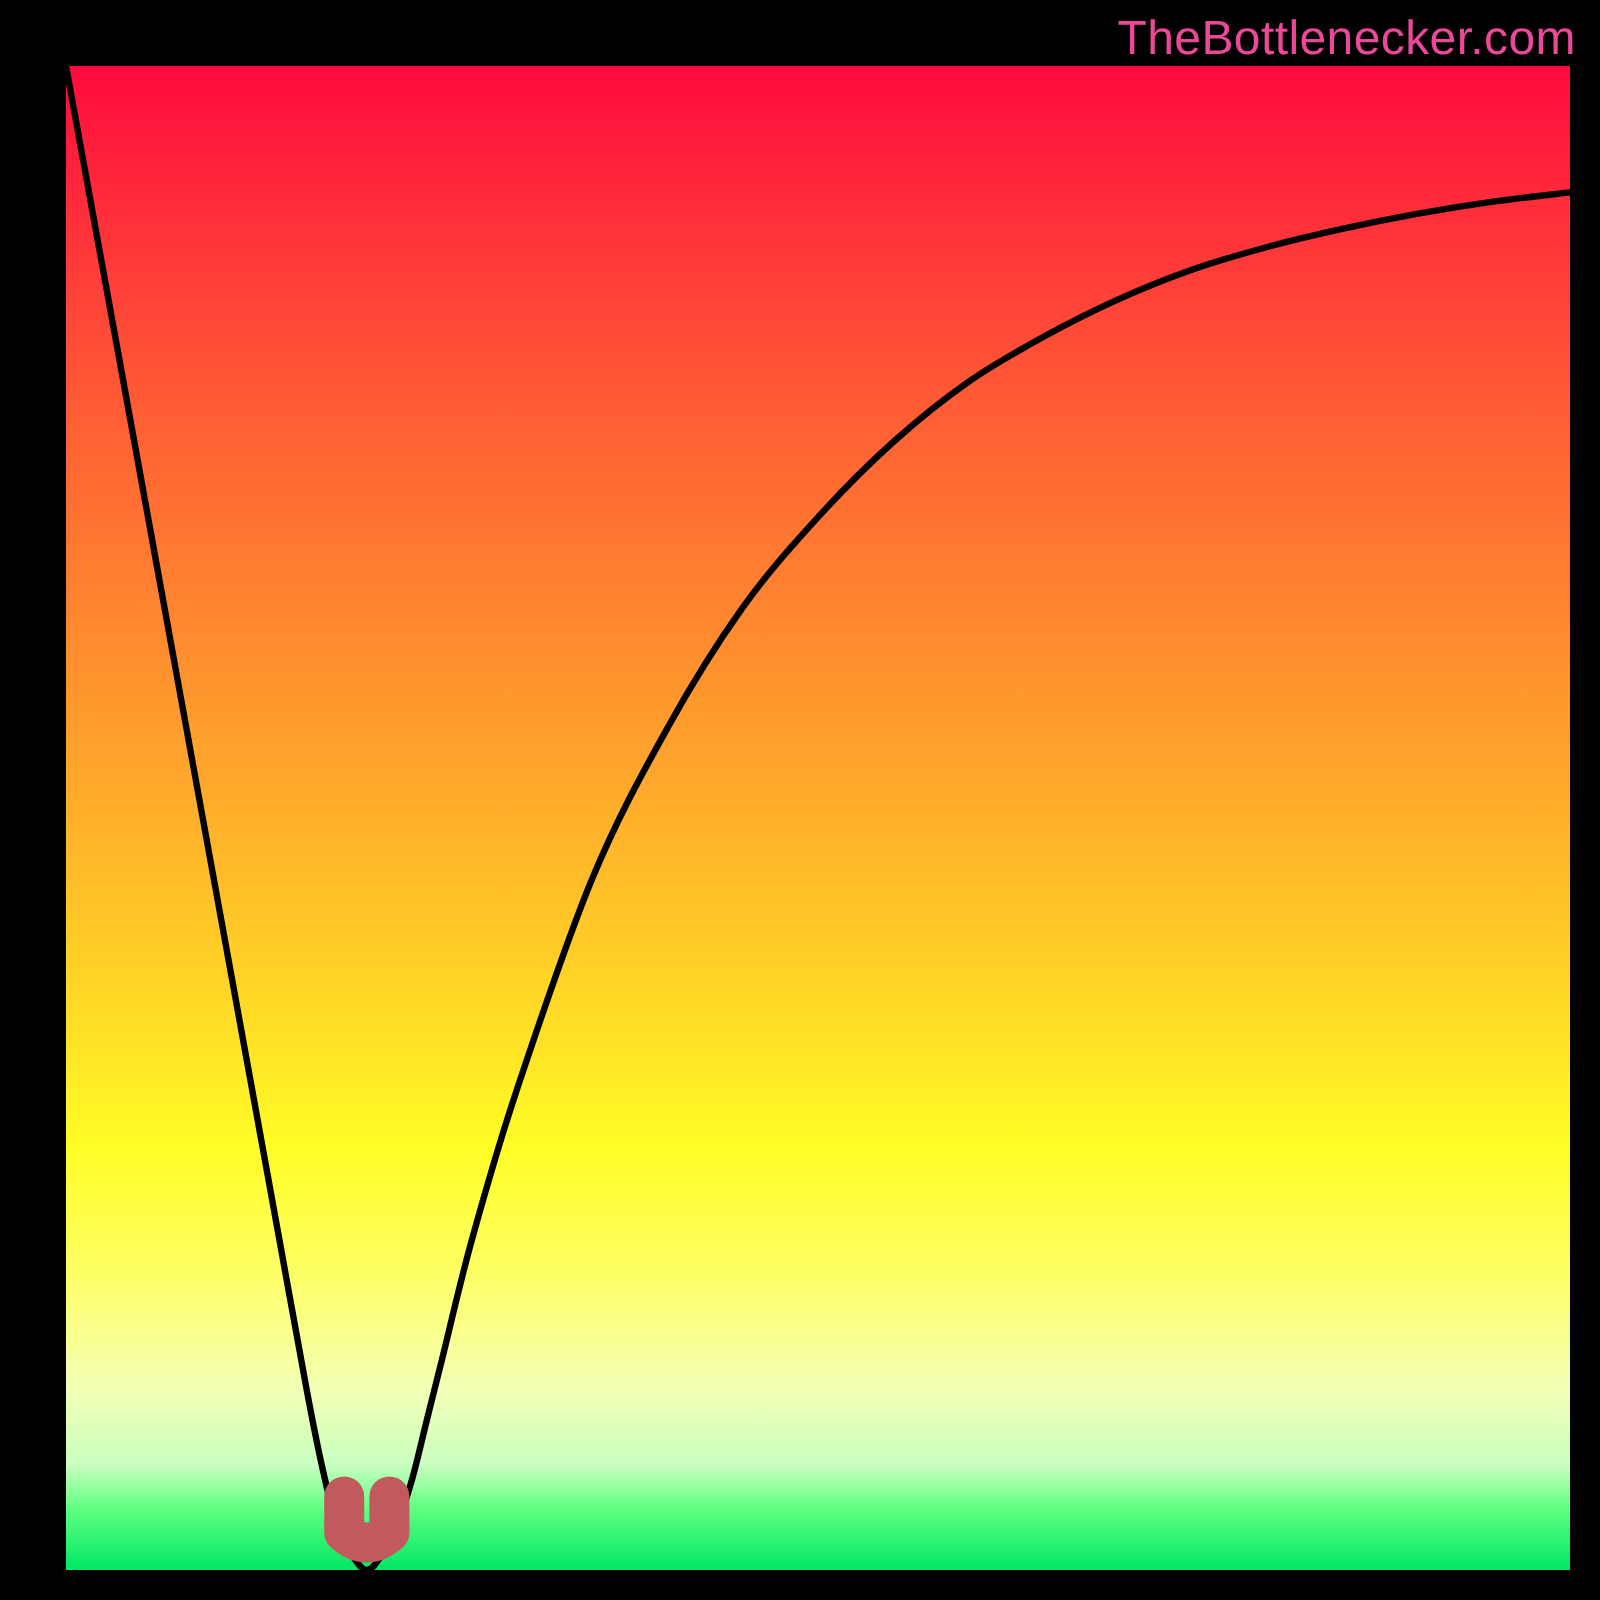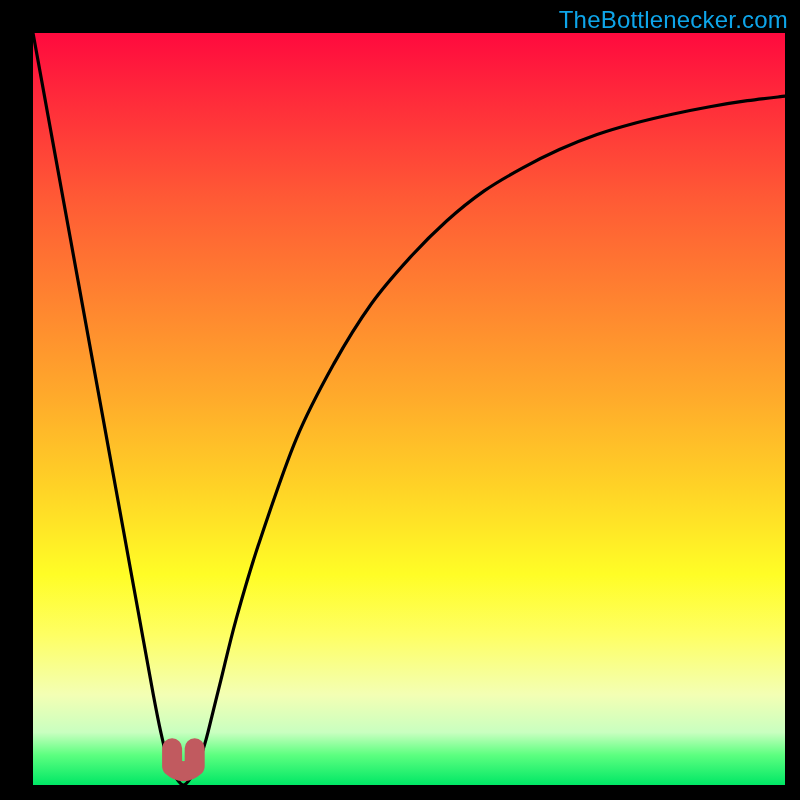--- a/index.html
+++ b/index.html
@@ -36,21 +36,21 @@
       #f3ffb4 88%,
       #c9ffc0 93%,
       #5dff80 96%,
       #00e765 100%
     );
   }
   .watermark {
     position: absolute;
     top: 6px;
     right: 12px;
-    color: #0ea5e9;
+    color: #ec4899;
     font-size: 24px;
     font-weight: 400;
     letter-spacing: 0.2px;
     user-select: none;
   }
   svg.curve {
     position: absolute;
     left: 0; top: 0;
     width: 752px;
     height: 752px;

